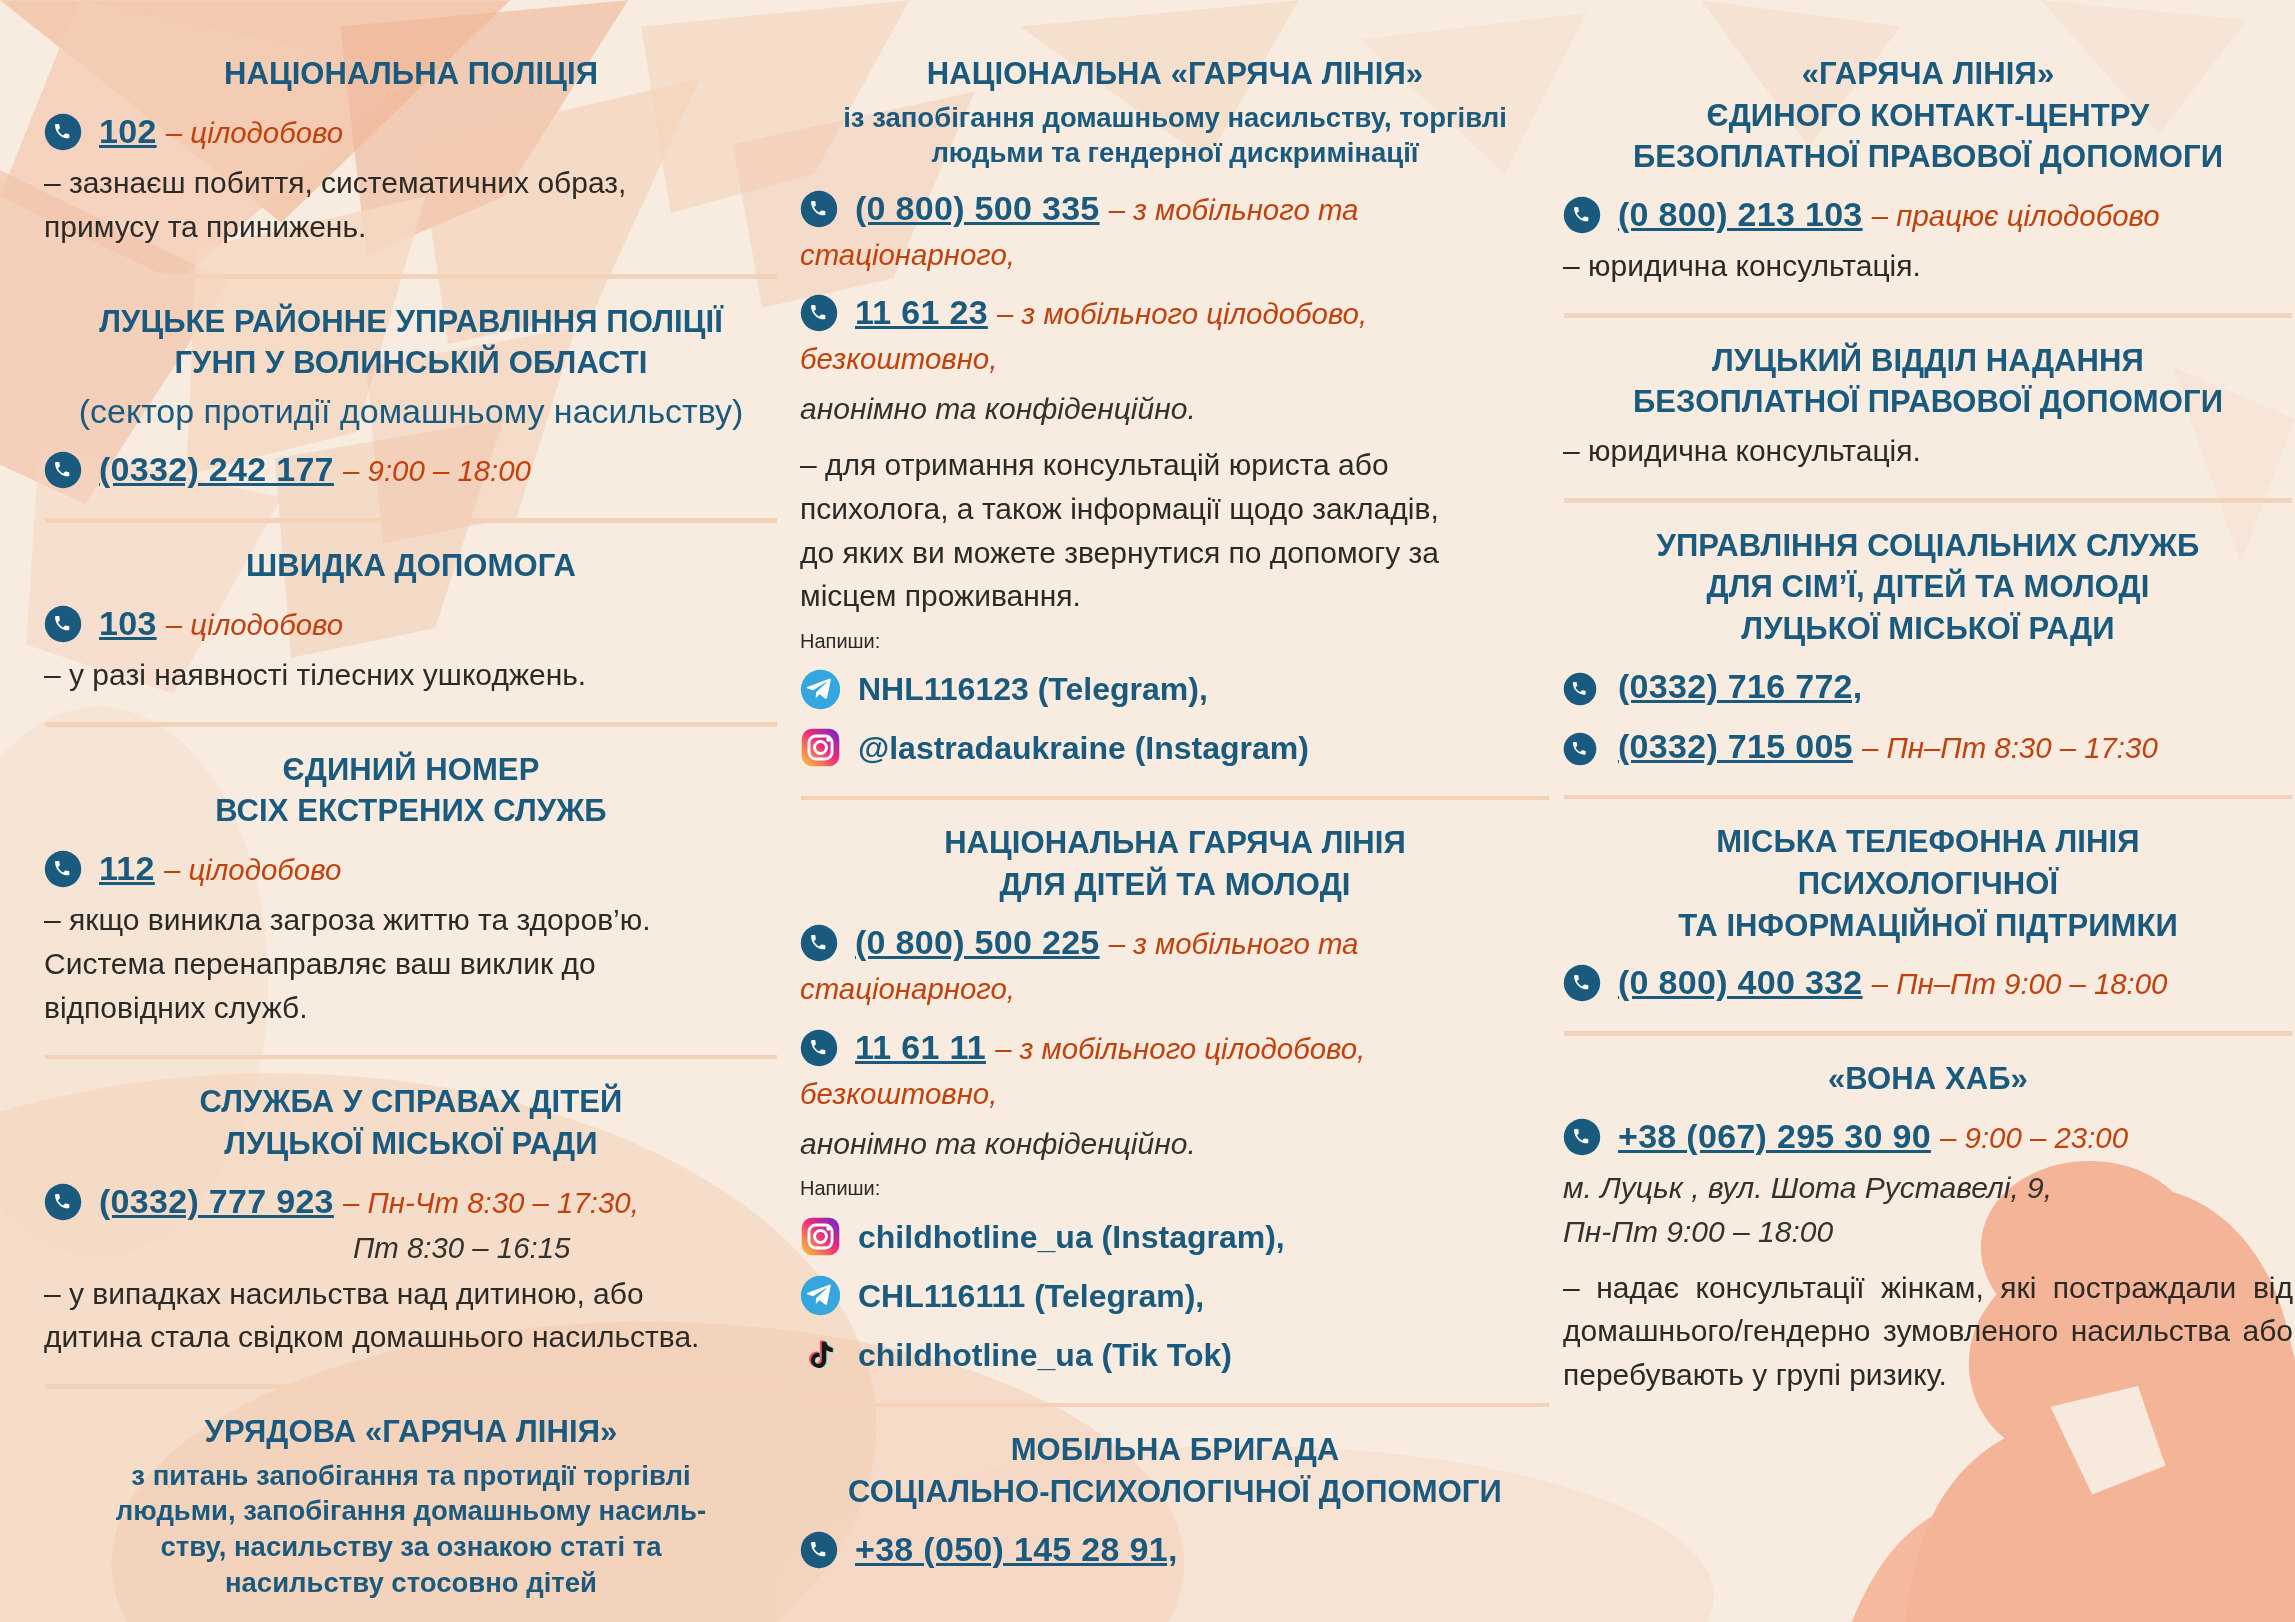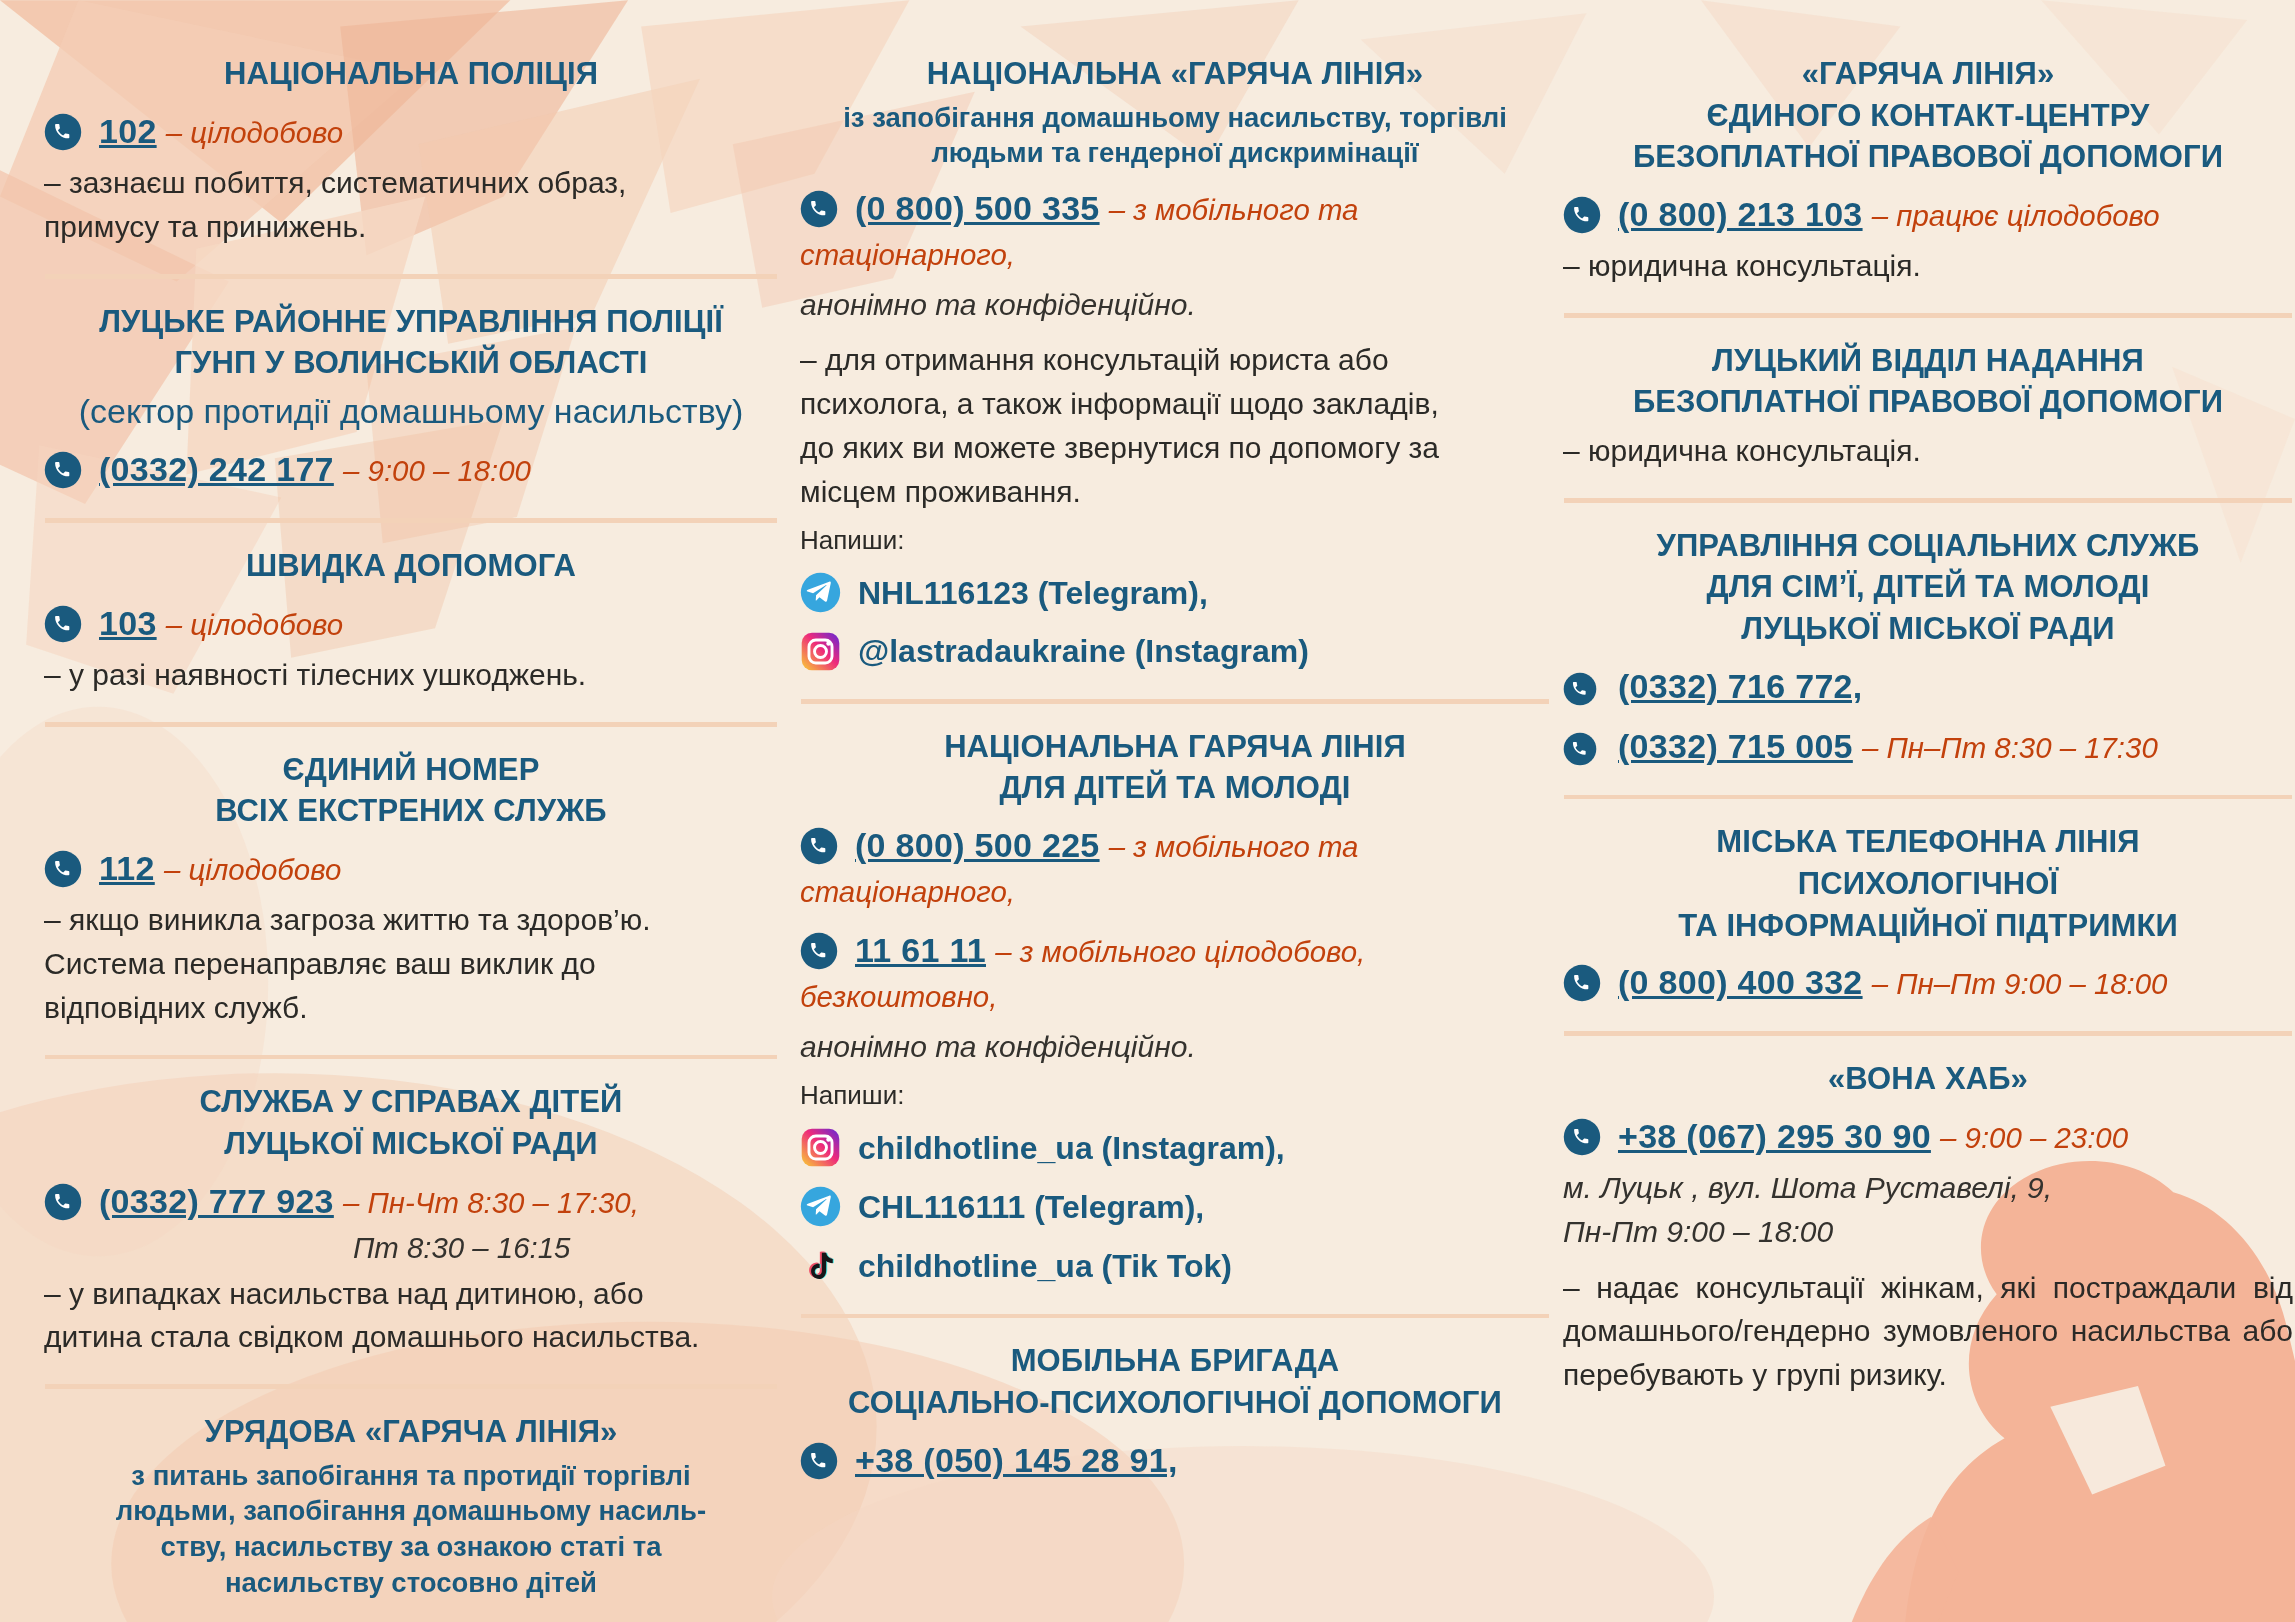--- a/index.html
+++ b/index.html
@@ -34,21 +34,21 @@
   .sec-sub.bold{font-weight:bold;font-size:27.5px;}
   .entry{font-size:33px;margin:14.4px 0 6.5px 0;line-height:1.35;}
   .picon,.sicon{display:inline-block;width:38px;height:38px;vertical-align:-7.9px;margin-right:17px;}
   .sicon{width:41px;height:41px;vertical-align:-9.2px;}
   .pnum{color:var(--accent);font-weight:bold;font-size:34px;letter-spacing:0.3px;text-decoration:underline;}
   .note{font-style:italic;font-size:29.4px;color:#c2410c;margin-left:9.2px;}
   .note2{font-style:italic;font-size:29.4px;color:#34322e;padding-left:309px;margin:1.3px 0 6.5px 0;}
   .body{font-size:30px;line-height:1.46;white-space:pre-line;margin:6.5px 0 11.8px 0;}
   .body.italic{font-style:italic;color:#34322e;}
   .body.just{text-align:justify;white-space:normal;}
-  .write{font-size:26px;margin:9.2px 0 3.9px 0;}
+  .write{font-size:20px;margin:9.2px 0 3.9px 0;}
   .sname{color:var(--accent);font-weight:bold;font-size:32px;}
   .divider{height:4.6px;background:var(--divider);border:none;margin:25px 1.3px 22px 1.3px;}
   .tiktok{filter:drop-shadow(1.3px 0.7px 0 #49e6e0) drop-shadow(-1.3px -0.7px 0 #f04f68);}
 </style>
 </head>
 <body>
 
 <svg class="bgdecor" width="2295" height="1623" viewBox="0 0 3508 2480" aria-hidden="true">
   <defs>
     <linearGradient id="igGrad" x1="0" y1="1" x2="1" y2="0">
@@ -177,20 +177,26 @@
   <div class="section">
     <div class="sec-title">НАЦІОНАЛЬНА «ГАРЯЧА ЛІНІЯ»</div>
     <div class="sec-sub bold">із запобігання домашньому насильству, торгівлі
 людьми та гендерної дискримінації</div>
     <div class="entry">
       <span class="picon"><svg viewBox="0 0 48 48" width="38" height="38">
             <circle cx="24" cy="24" r="23" fill="#1a5a7e"></circle>
             <path transform="translate(11,11)" fill="#fff" d="M6.62 10.79c1.44 2.83 3.76 5.14 6.59 6.59l2.2-2.21c.27-.27.67-.36 1.02-.24 1.12.37 2.33.57 3.57.57.55 0 1 .45 1 1V20c0 .55-.45 1-1 1-9.39 0-17-7.61-17-17 0-.55.45-1 1-1h3.5c.55 0 1 .45 1 1 0 1.25.2 2.45.57 3.57.11.35.03.74-.25 1.02l-2.2 2.2z"></path>
           </svg></span><span class="pnum">(0 800) 500 335</span><span class="note">– з мобільного та стаціонарного,</span>
     </div>
+    <div class="entry">
+      <span class="picon"><svg viewBox="0 0 48 48" width="38" height="38">
+            <circle cx="24" cy="24" r="23" fill="#1a5a7e"></circle>
+            <path transform="translate(11,11)" fill="#fff" d="M6.62 10.79c1.44 2.83 3.76 5.14 6.59 6.59l2.2-2.21c.27-.27.67-.36 1.02-.24 1.12.37 2.33.57 3.57.57.55 0 1 .45 1 1V20c0 .55-.45 1-1 1-9.39 0-17-7.61-17-17 0-.55.45-1 1-1h3.5c.55 0 1 .45 1 1 0 1.25.2 2.45.57 3.57.11.35.03.74-.25 1.02l-2.2 2.2z"></path>
+          </svg></span><span class="pnum">11 61 23</span><span class="note">– з мобільного цілодобово, безкоштовно,</span>
+    </div>
     <div class="body italic">анонімно та конфіденційно.</div>
     <div class="body">– для отримання консультацій юриста або
 психолога, а також інформації щодо закладів,
 до яких ви можете звернутися по допомогу за
 місцем проживання.</div>
     <div class="write">Напиши:</div>
     <div class="entry">
       <span class="sicon"><svg viewBox="0 0 48 48" width="41" height="41">
             <circle cx="24" cy="24" r="23" fill="#36a6de"></circle>
             <path fill="#fff" d="M18.8 27.3l-.4 6c.6 0 .9-.2 1.3-.6l3.1-3 6.5 4.8c1.2.7 2 .3 2.4-1.1l4.3-20.1c.4-1.7-.6-2.4-1.8-2l-25 9.6c-1.7.7-1.7 1.6-.3 2l6.4 2 14.8-9.3c.7-.5 1.3-.2.8.3l-12.1 11.4z"></path>

